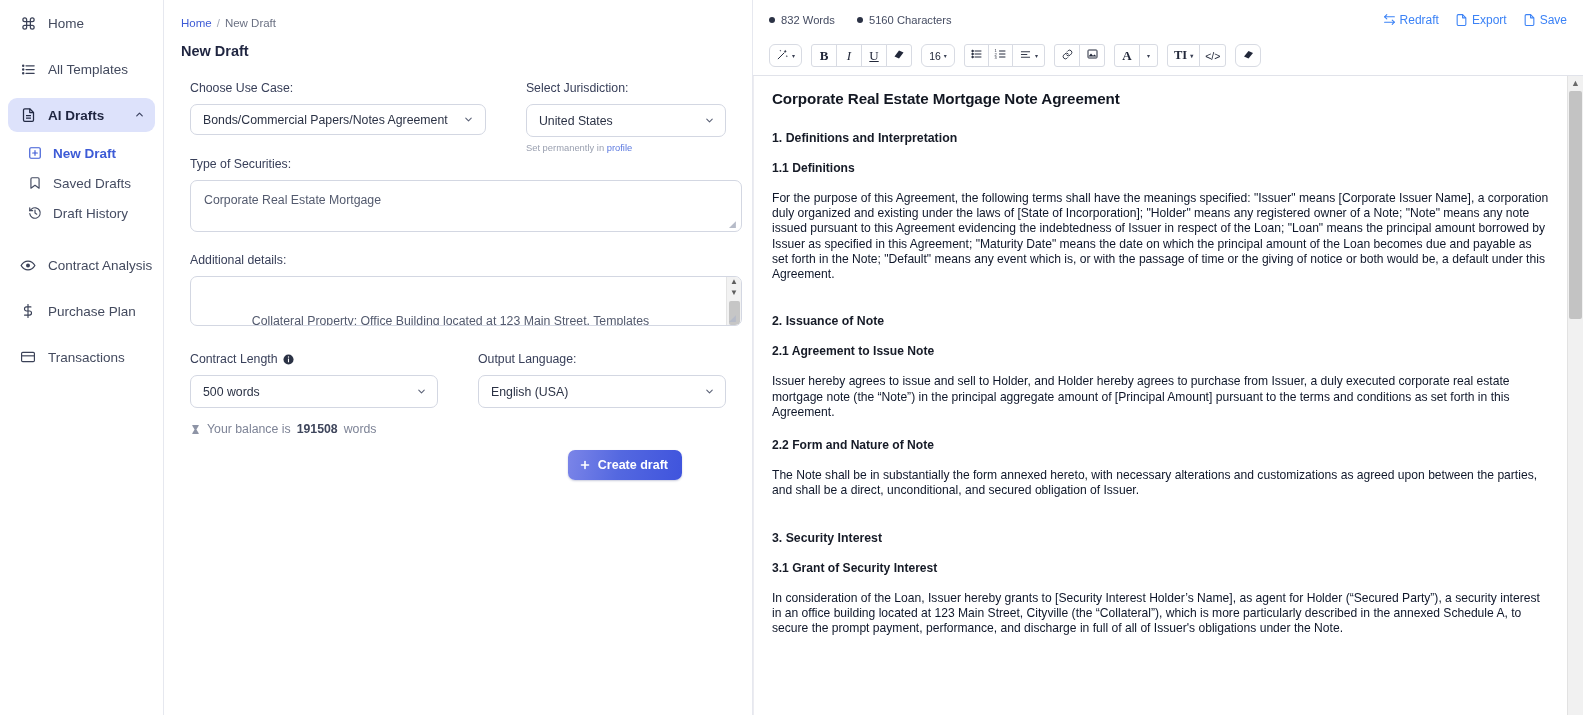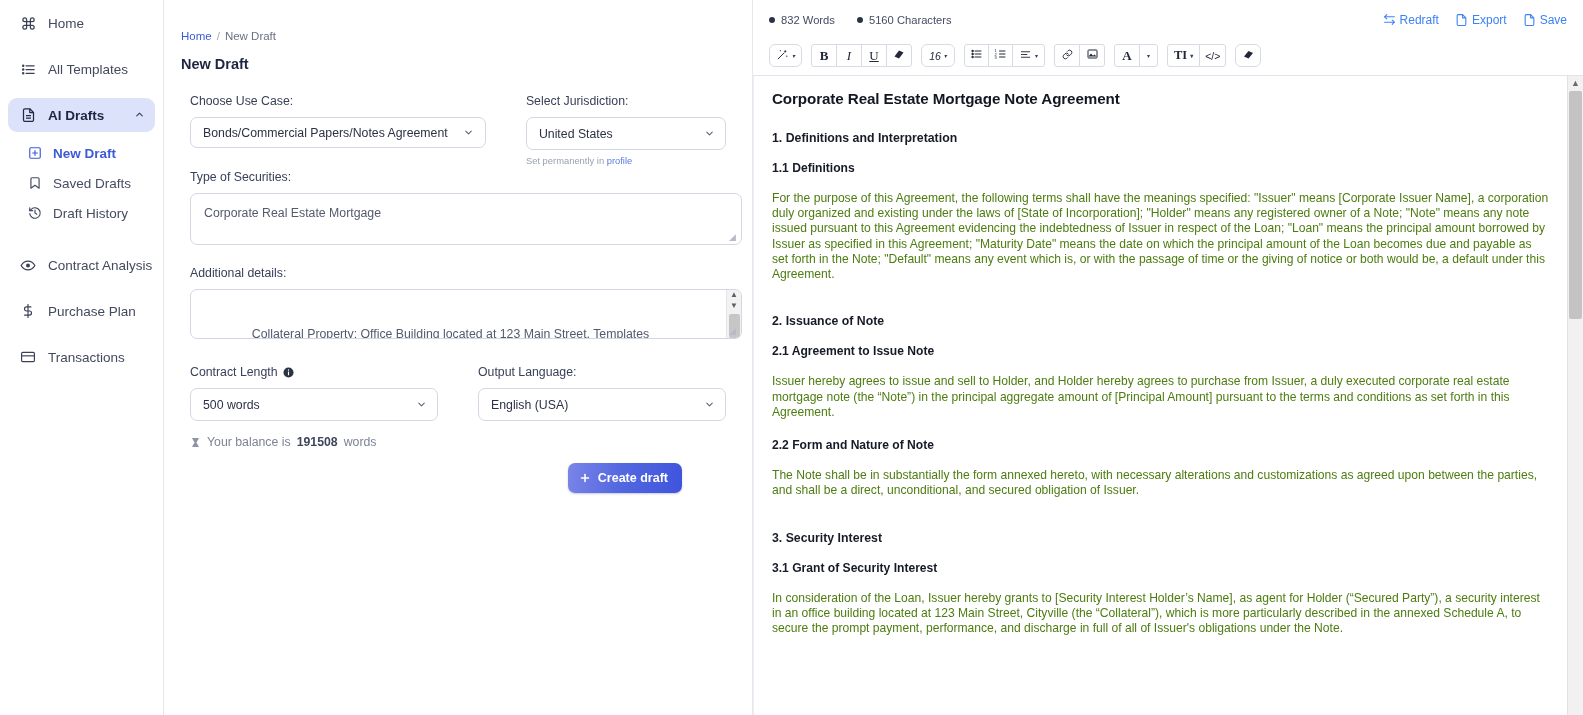--- a/index.html
+++ b/index.html
@@ -70,21 +70,21 @@
   .main { flex: 1; display: flex; height: 715px; min-width: 0; }
 
   .left-pane {
     width: 589px; min-width: 589px;
     border-right: 1px solid #e6e8ef;
     height: 715px;
     padding: 0;
     position: relative;
   }
   .crumb {
-    padding: 30px 0 0 17px;
+    padding: 17px 0 0 17px;
     font-size: 11.5px; color: #6b7183;
   }
   .crumb a { color: #3d5bd6; text-decoration: none; }
   .crumb .sep { color: #a4a9b8; margin: 0 5px; }
   .page-title {
     padding: 14px 0 0 17px;
     font-size: 14.5px; font-weight: 700; color: #1f2540;
   }
 
   .form { padding: 22px 26px 0 26px; }
@@ -189,40 +189,40 @@
     min-width: 24px; height: 23px;
     border: 1px solid #d8dbe3;
     background: #fff;
     display: flex; align-items: center; justify-content: center;
     font-size: 12px; color: #22283a;
     cursor: pointer; padding: 0 4px;
     margin-left: -1px;
   }
   .tgrp .tbtn:first-child { margin-left: 0; border-radius: 3px 0 0 3px; }
   .tgrp .tbtn:last-child { border-radius: 0 3px 3px 0; }
-  .tgrp .tbtn:only-child { border-radius: 6px; font-style: italic; }
+  .tgrp .tbtn:only-child { border-radius: 6px; }
   .tbtn .mini-caret { font-size: 6px; margin-left: 3px; color: #3a4054; }
   .tbtn.wide { padding: 0 6px; }
 
   .doc-wrap {
     flex: 1; min-height: 0; display: flex;
     border-top: 1px solid #e1e3ea;
     position: relative;
     overflow: hidden;
   }
   .doc {
     flex: 1; min-width: 0;
     padding: 14px 18px 10px 18px;
     overflow: hidden;
     border-left: 1px solid #ececf1;
   }
   .doc h1 { font-size: 15.2px; margin: 0 0 24px 0; color: #121722; font-weight: 700; letter-spacing: -.1px;}
   .doc h2 { font-size: 12.3px; margin: 0 0 16px 0; color: #161b27; font-weight: 700; }
   .doc h3 { font-size: 12.1px; margin: 0 0 16px 0; color: #161b27; font-weight: 700; }
-  .doc p  { font-size: 12.1px; margin: 0 0 18px 0; color: #4d7c0f; line-height: 1.26; }
+  .doc p  { font-size: 12.1px; margin: 0 0 18px 0; color: #0f172a; line-height: 1.26; }
   .doc .spacer { height: 14px; }
 
   .doc-scroll {
     width: 16px; min-width: 16px;
     background: #f1f1f1;
     border-left: 1px solid #e2e2e2;
     display: flex; flex-direction: column; align-items: center;
     padding-top: 1px;
   }
   .doc-scroll .arrow { font-size: 9px; color: #6a6a6a; line-height: 12px; height: 13px; }

